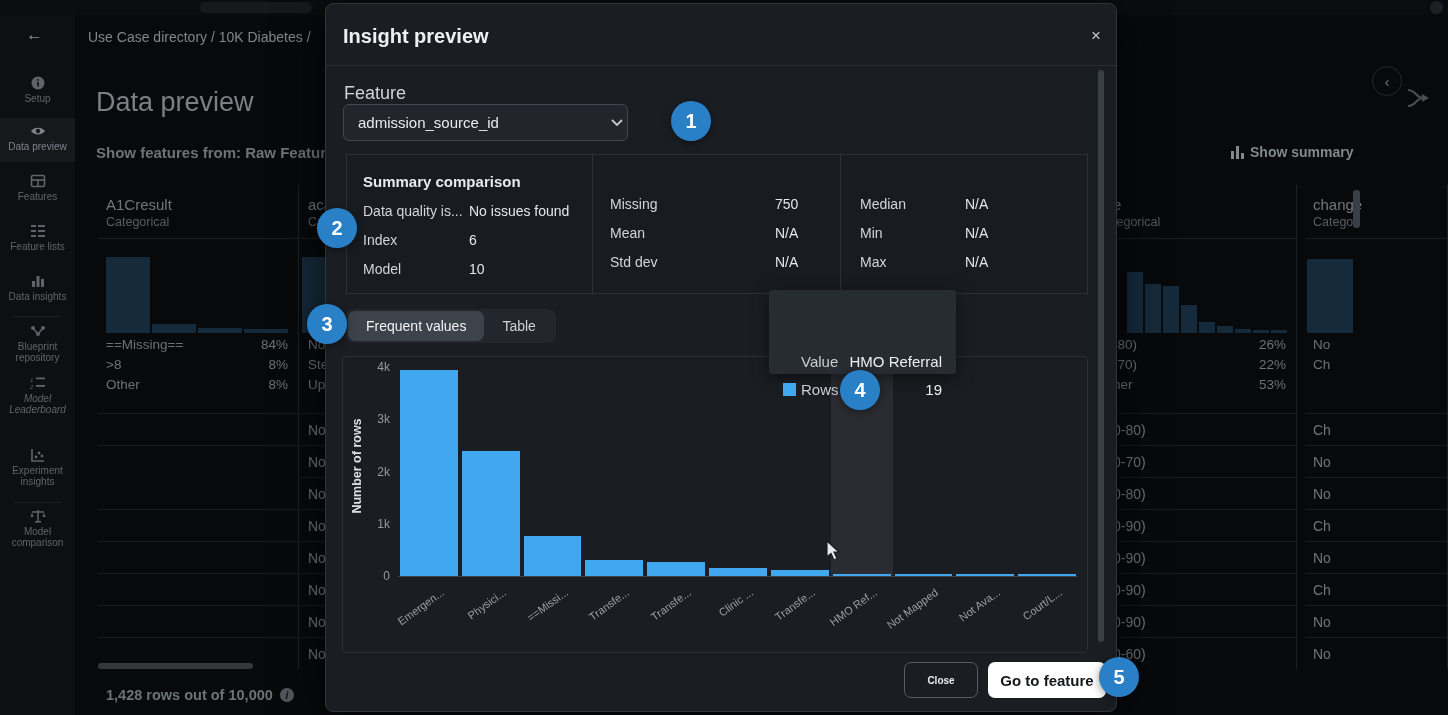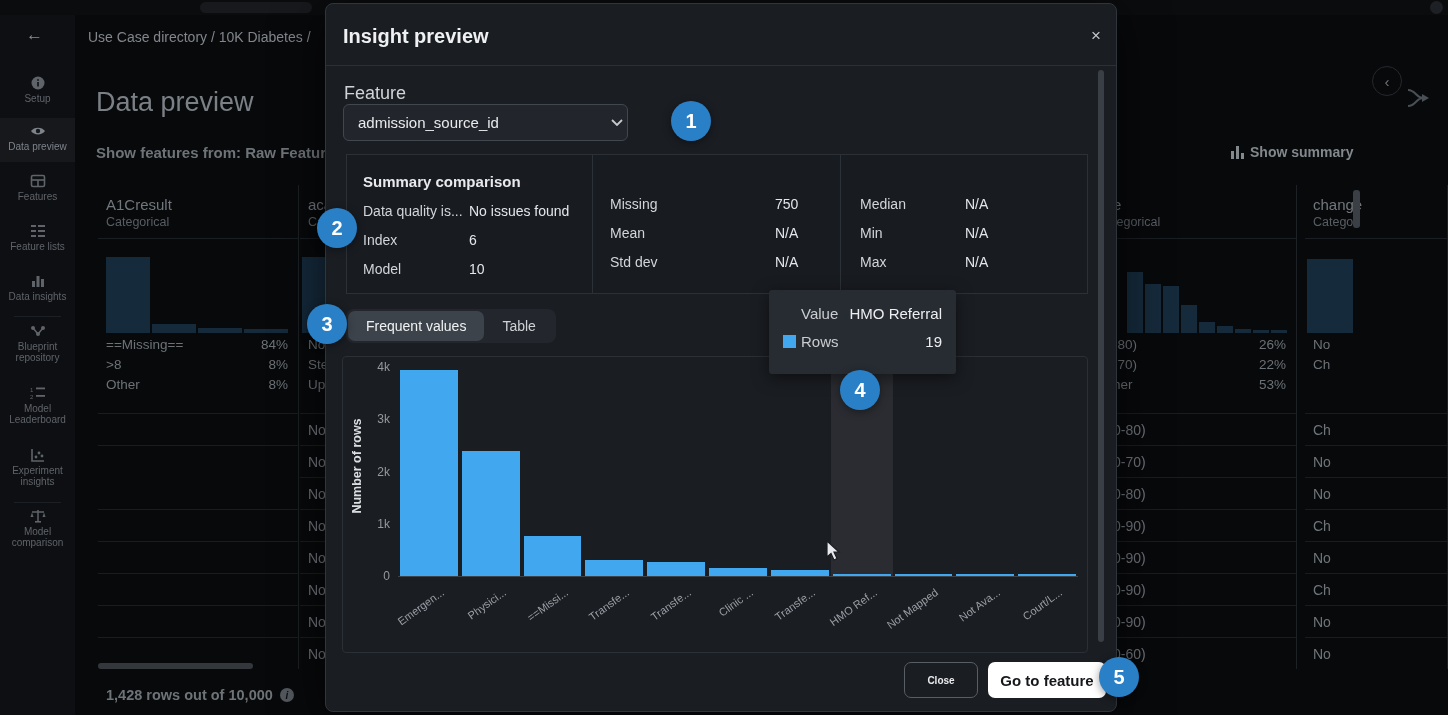--- a/index.html
+++ b/index.html
@@ -67,21 +67,21 @@
   #axis-x { position:absolute; left:55px; width:680px; top:219px; height:1px; background:#3c4249; }
   .bar { position:absolute; background:#41a8ef; }
   #hover-band { position:absolute; top:3px; height:216px; background:rgba(255,255,255,0.07); }
   .xlab { position:absolute; width:100px; text-align:right; font-size:11px; color:#9b9fa5; transform:rotate(-36deg); transform-origin:100% 0; }
 
   #chart-tooltip { left:443px; top:286px; width:187px; height:84px; background:#272c33; border-radius:3px; box-shadow:0 4px 16px rgba(0,0,0,0.5); padding:15px 14px 0 14px; font-size:15px; }
   .tt-row { display:flex; align-items:center; margin-bottom:11px; }
   .tt-row .swatch { width:13px; height:13px; background:#41a8ef; margin-right:5px; }
   .tt-row .tl { color:#c9cdd1; }
   .tt-row .tv { margin-left:auto; color:#eceef0; }
-  #tt-row1 { padding-left:18px; }
+  #tt-row1 { padding-left:18px;margin-top:48px; }
 
   #modal-footer-close { left:578px; top:658px; width:74px; height:36px; border:1px solid #585e66; border-radius:7px; background:transparent; color:#e9ebee; font-size:10px; font-weight:bold; font-family:"Liberation Sans",sans-serif; cursor:pointer; }
   #modal-go-btn { left:662px; top:658px; width:118px; height:36px; border:none; border-radius:7px; background:#ffffff; color:#15171a; font-size:15px; font-weight:bold; font-family:"Liberation Sans",sans-serif; cursor:pointer; }
   #modal-scrollbar { left:772px; top:66px; width:6px; height:572px; border-radius:3px; background:#3a3f46; }
 
   .badge { position:absolute; width:40px; height:40px; border-radius:50%; background:#2a80c6; color:#fff; font-size:20px; font-weight:bold; display:flex; align-items:center; justify-content:center; box-shadow:0 2px 8px rgba(0,0,0,0.4); z-index:30; }
   #cursor { left:826px; top:540px; z-index:40; }
 </style>
 </head>
 <body>
@@ -141,21 +141,21 @@
       <div class="side-div" style="top: 301px;"></div>
       <div class="side-item" style="top: 303px; height: 56px;">
         <svg width="16" height="16" viewBox="0 0 16 16">
           <circle cx="3" cy="5" r="2" fill="currentColor"></circle>
           <circle cx="13" cy="5" r="2" fill="currentColor"></circle>
           <circle cx="8" cy="11" r="2" fill="currentColor"></circle>
           <path d="M3 5 L8 11 L13 5" stroke="currentColor" stroke-width="1.5" fill="none"></path>
         </svg>
         <div class="lbl">Blueprint repository</div>
       </div>
-      <div class="side-item" style="top: 365px; height: 56px;">
+      <div class="side-item" style="top: 355px; height: 56px; font-style: italic;">
         <svg width="16" height="16" viewBox="0 0 16 16">
           <text x="0" y="6.5" font-size="6" fill="currentColor">1</text>
           <rect x="6" y="2.5" width="9" height="1.8" fill="currentColor"></rect>
           <text x="0" y="14" font-size="6" fill="currentColor">2</text>
           <rect x="6" y="10" width="9" height="1.8" fill="currentColor"></rect>
         </svg>
         <div class="lbl">Model Leaderboard</div>
       </div>
       <div class="side-item" style="top: 427px; height: 56px;">
         <svg width="16" height="16" viewBox="0 0 16 16">

